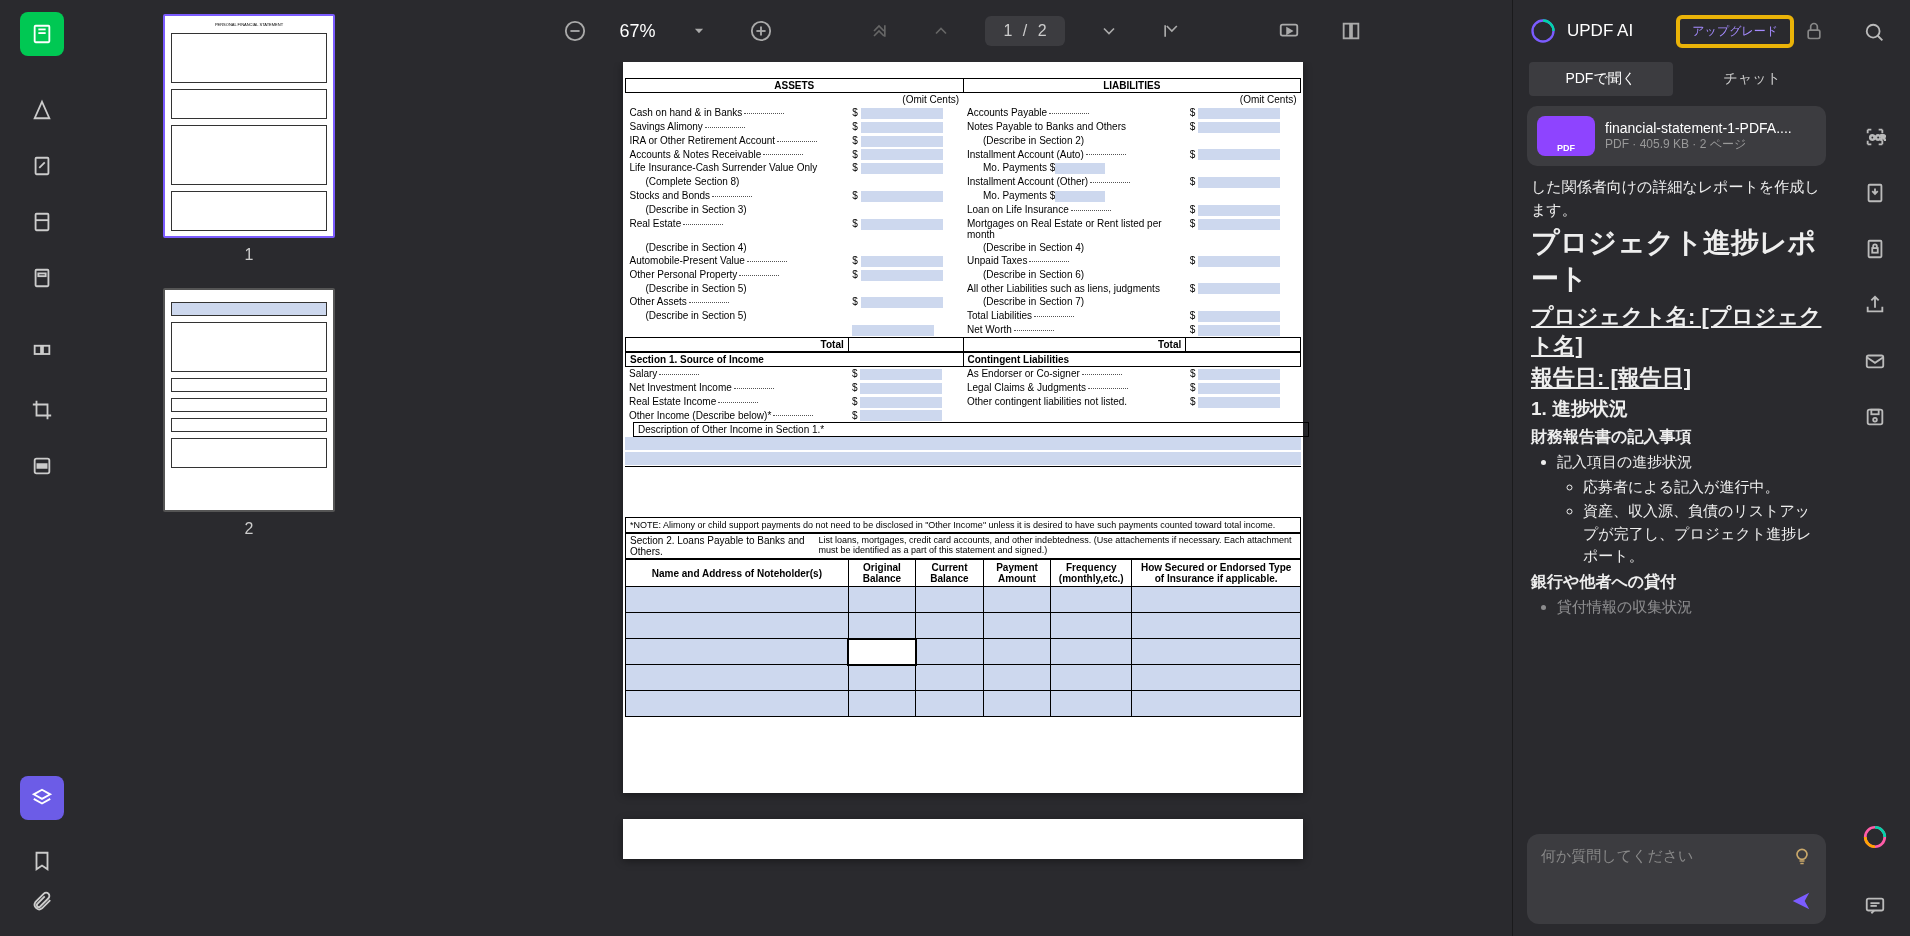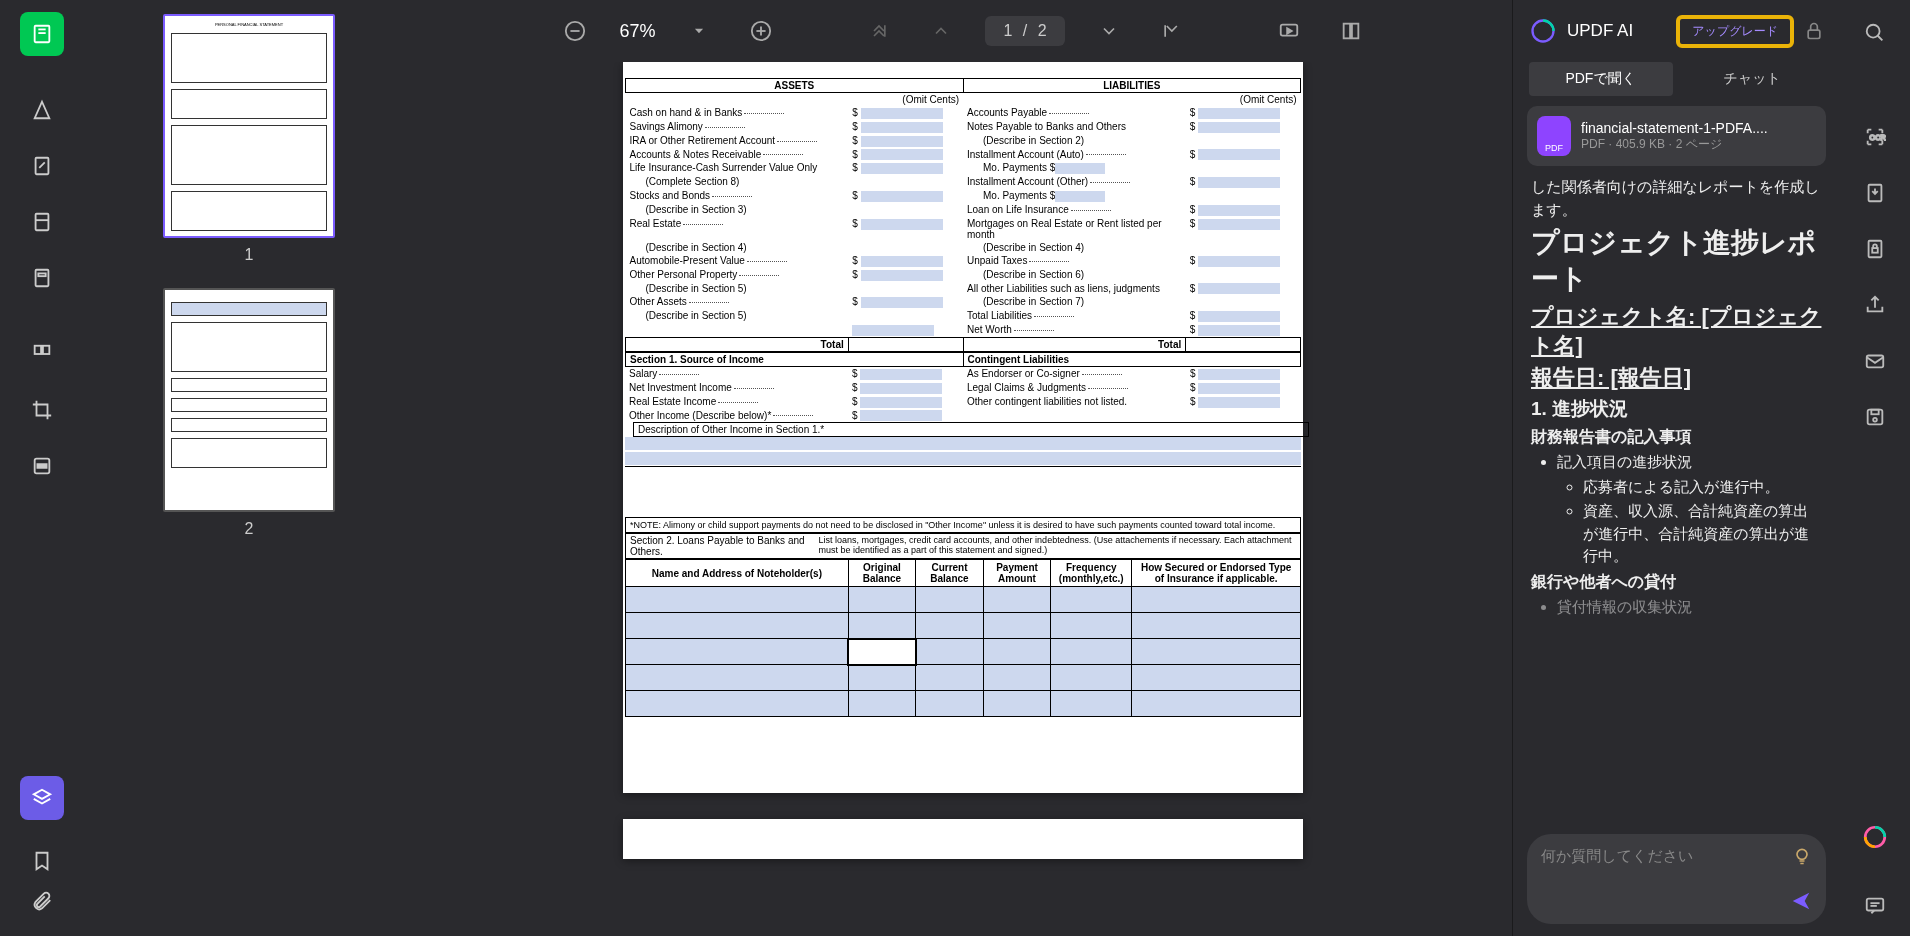--- a/index.html
+++ b/index.html
@@ -37,31 +37,31 @@
 .ai-panel { width:328px; background:#2a2a2e; border-left:1px solid #1a1a1c; display:flex; flex-direction:column; }
 .ai-header { height:62px; display:flex; align-items:center; padding:0 16px; gap:10px; }
 .ai-logo { width:28px; height:28px; }
 .ai-title { font-size:17px; font-weight:500; }
 .ai-upgrade { border:4px solid #eab308; color:#a58bff; padding:4px 12px; border-radius:6px; font-size:12px; margin-left:auto; cursor:pointer; }
 .ai-lock { width:20px; height:20px; color:#888; cursor:pointer; }
 .ai-tabs { display:flex; gap:8px; padding:0 16px; margin-bottom:10px; }
 .ai-tab { flex:1; text-align:center; padding:8px; border-radius:4px; font-size:14px; cursor:pointer; color:#ccc; }
 .ai-tab.active { background:#3c3c40; color:#fff; }
 .ai-file { margin:0 14px 10px; background:#3c3c40; border-radius:10px; padding:10px; display:flex; gap:10px; align-items:center; }
-.ai-file-icon { width:34px; height:40px; background:#8e44ff; border-radius:8px; display:flex; align-items:flex-end; justify-content:center; color:#fff; font-size:9px; font-weight:normal; padding-bottom:3px; }
+.ai-file-icon { width:58px; height:40px; background:#8e44ff; border-radius:8px; display:flex; align-items:flex-end; justify-content:center; color:#fff; font-size:9px; font-weight:bold; padding-bottom:3px; }
 .ai-file-name { font-size:14px; color:#fff; white-space:nowrap; overflow:hidden; text-overflow:ellipsis; }
 .ai-file-meta { font-size:12px; color:#999; }
 .ai-content { flex:1; overflow-y:auto; padding:0 18px 10px; color:#eee; font-size:15px; line-height:1.5; }
 .ai-content h1 { font-size:28px; font-weight:700; margin:4px 0; line-height:1.3; }
 .ai-content h2 { font-size:22px; font-weight:600; margin:2px 0; line-height:1.35;text-decoration:underline; }
 .ai-content h3 { font-size:19px; font-weight:600; margin:2px 0; }
 .ai-content h4 { font-size:16px; font-weight:600; margin:2px 0; }
 .ai-content ul { padding-left:26px; }
 .ai-content li { margin:2px 0; font-size:15px; }
-.ai-input-area { margin:10px 14px 0; background:#3c3c40; border-radius:24px; padding:12px 14px; min-height:90px; display:flex; flex-direction:column; }
+.ai-input-area { margin:10px 14px 0; background:#3c3c40; border-radius:12px; padding:12px 14px; min-height:90px; display:flex; flex-direction:column; }
 .ai-input { color:#888; font-size:15px; flex:1; }
 .ai-input-row { display:flex; justify-content:space-between; align-items:center; }
 .ai-send { color:#7b5cff; font-size:20px; cursor:pointer; }
 .right-toolbar { width:70px; background:#2a2a2e; display:flex; flex-direction:column; align-items:center; padding-top:16px; gap:28px; }
 .right-toolbar .rt { width:28px; height:28px; display:flex; align-items:flex-end; justify-content:center; color:#bbb; cursor:pointer; }
 .right-toolbar .updf-color { margin-top:auto; margin-bottom:10px; }
 svg { display:block; }
 .dots::after { content:""; display:inline-block; border-bottom:1px dotted #555; width:40px; vertical-align:middle; margin-left:2px; }
 </style>
 </head>
@@ -492,21 +492,21 @@
     <div>した関係者向けの詳細なレポートを作成します。</div>
     <h1>プロジェクト進捗レポート</h1>
     <h2>プロジェクト名: [プロジェクト名]</h2>
     <h2>報告日: [報告日]</h2>
     <h3>1. 進捗状況</h3>
     <h4>財務報告書の記入事項</h4>
     <ul>
       <li>記入項目の進捗状況</li>
       <ul>
         <li>応募者による記入が進行中。</li>
-        <li>資産、収入源、合計純資産の算出が進行中、合計純資産の算出が進行中。</li>
+        <li>資産、収入源、負債のリストアップが完了し、プロジェクト進捗レポート。</li>
       </ul>
     </ul>
     <h4>銀行や他者への貸付</h4>
     <ul style="opacity:.5;">
         <li>貸付情報の収集状況</li>
       </ul>
   </div>
   <div class="ai-input-area">
     <div class="ai-input-row">
       <div class="ai-input">何か質問してください</div>

